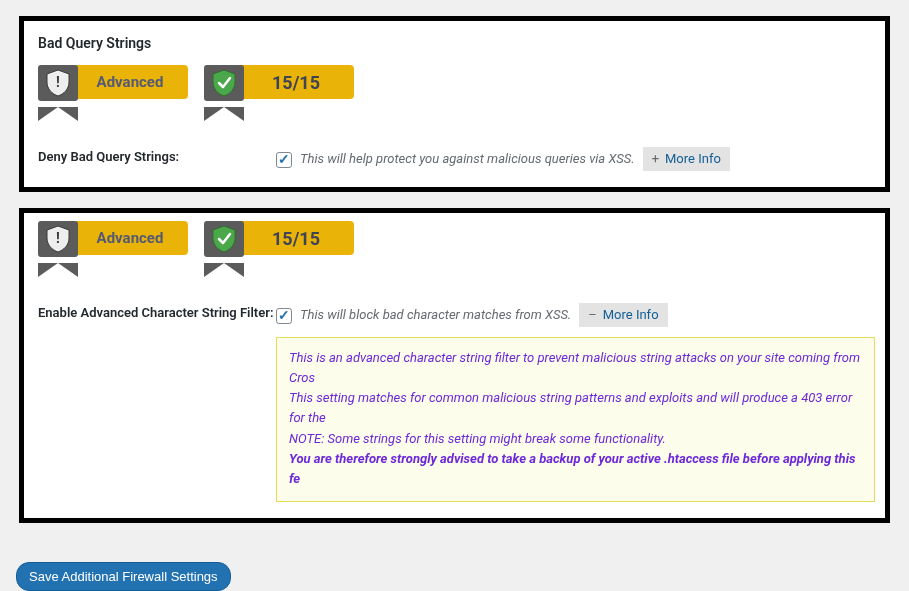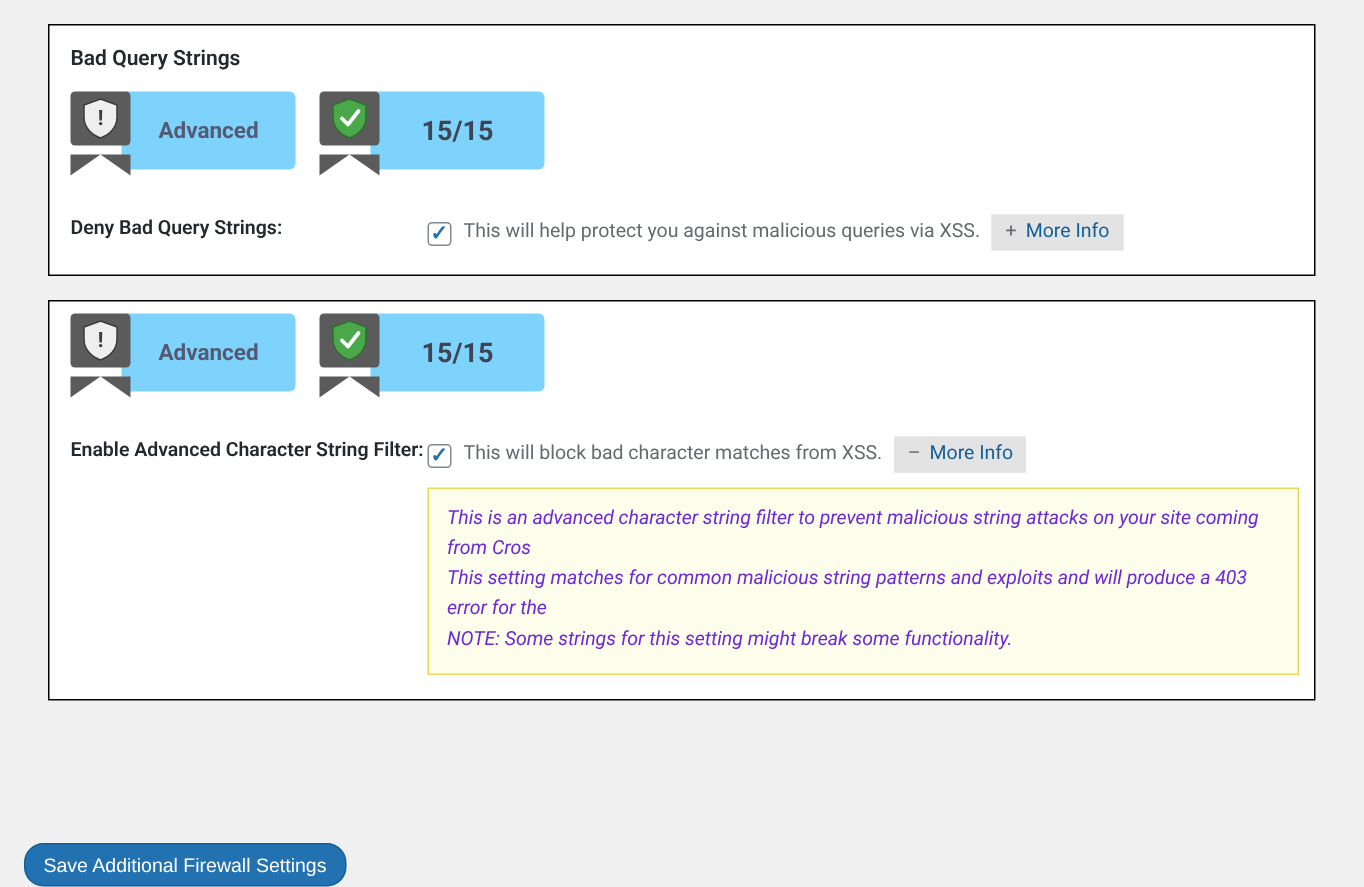--- a/index.html
+++ b/index.html
@@ -1,32 +1,32 @@
 <!DOCTYPE html>
 <html><head>
 <meta charset="utf-8">
 <style>
   html,body{margin:0;padding:0;font-family:-apple-system,"Segoe UI",Roboto,Helvetica,Arial,sans-serif;background:#f0f0f1;color:#3c434a;font-size:13px}
   .wrap{width:909px;min-height:591px;position:relative;padding-top:0}
-  .panel{background:#fff;border:1px solid #000000;margin:16px 32px 0;padding:0 0 16px 0;box-sizing:border-box}
+  .panel{background:#fff;border:5px solid #000000;margin:16px 19px 0;padding:0 0 16px 0;box-sizing:border-box}
   .panel-title{font-size:14px;font-weight:600;color:#23282d;padding:14px 14px 6px 14px}
   .badges{display:flex;gap:16px;padding:8px 14px 0 14px}
   .ribbon{position:relative;width:40px;height:56px}
   .ribbon-body{position:absolute;top:0;left:0;right:0;height:36px;background:#5b5b5b;border-radius:3px}
   .ribbon-tail{position:absolute;bottom:0;left:0;width:0;height:0;border-left:20px solid #5b5b5b;border-right:20px solid #5b5b5b;border-bottom:14px solid transparent}
   .shield{position:absolute;top:4px;left:50%;transform:translateX(-50%)}
-  .badge-pill{background:#7dd3fc;height:52px;border-radius:4px;display:flex;align-items:center;justify-content:center;padding:0 18px;color:#555a74;font-weight:700;font-size:15px;min-width:80px}
+  .badge-pill{background:#eab308;height:34px;border-radius:4px;display:flex;align-items:center;justify-content:center;padding:0 18px;color:#555a74;font-weight:700;font-size:15px;min-width:80px}
   .badge{display:flex;align-items:flex-start;gap:0}
   .badge .ribbon{margin-right:-6px;z-index:1}
   .row{display:flex;align-items:flex-start;padding:26px 10px 0 14px}
   .row-label{width:238px;flex:0 0 238px;font-weight:600;color:#23282d;font-size:13px;padding-top:2px}
   .row-ctrl{flex:1;display:flex;align-items:flex-start;flex-wrap:wrap}
   input[type=checkbox]{appearance:none;-webkit-appearance:none;width:16px;height:16px;border:1px solid #7e8993;border-radius:3px;background:#fff;margin:2px 8px 0 0;position:relative;cursor:pointer}
   input[type=checkbox]:checked::after{content:"✓";position:absolute;top:-2px;left:1px;font-size:14px;color:#2271b1;font-weight:700}
-  .desc{color:#646a70;margin-right:8px;line-height:20px}
+  .desc{font-style:italic;color:#646a70;margin-right:8px;line-height:20px}
   .more-btn{display:inline-flex;align-items:center;background:#e3e3e3;border:1px solid #e3e3e3;color:#135e96;font-size:13px;padding:0 8px;height:22px;cursor:pointer;line-height:22px}
   .more-btn .sign{color:#646a70;margin-right:6px;font-style:normal}
   .infobox{margin:10px 0 0 0;border:1px solid #e6db55;background:#fdfdec;color:#6d28d9;font-style:italic;padding:10px 12px 12px 12px;line-height:1.55;width:100%;box-sizing:border-box}
   .infobox .note{font-style:italic}
   .infobox .strong{font-weight:700;font-style:italic}
   .save-btn{position:absolute;left:16px;bottom:16px;background:#2271b1;color:#fff;border:1px solid #135e96;border-radius:13px;padding:6px 12px;font-size:13px;cursor:pointer}
   .ctrl-flex{display:flex;align-items:center}
 </style>
 </head>
 <body>
@@ -106,20 +106,21 @@
         <span class="desc">This will block bad character matches from XSS.</span>
         <span class="more-btn">
           <span class="sign">–</span>
           <span>More Info</span>
         </span>
       </div>
       <div class="infobox">
         <div>This is an advanced character string filter to prevent malicious string attacks on your site coming from Cros</div>
         <div>This setting matches for common malicious string patterns and exploits and will produce a 403 error for the</div>
         <div class="note">NOTE: Some strings for this setting might break some functionality.</div>
+        <div class="strong">You are therefore strongly advised to take a backup of your active .htaccess file before applying this fe</div>
       </div>
     </div>
   </div>
 </div>
 
 <button class="save-btn">Save Additional Firewall Settings</button>
 
 </div>
 
 </body></html>

